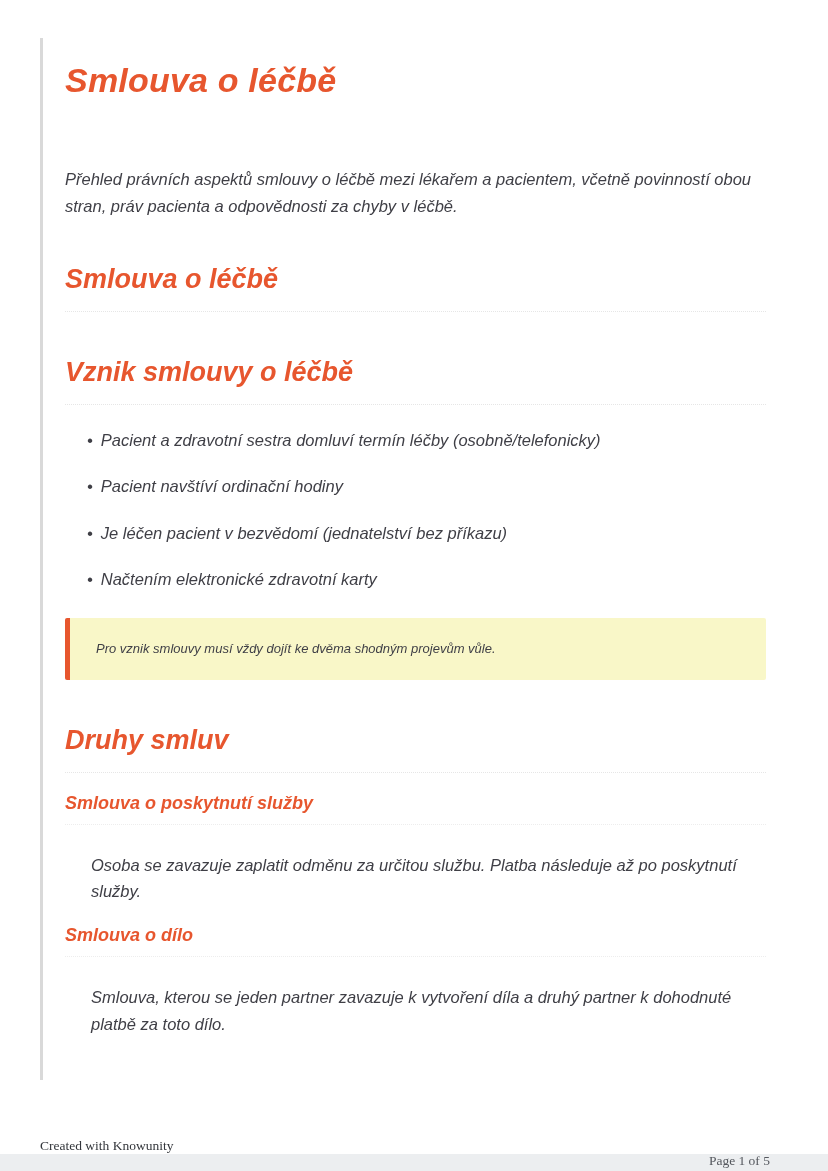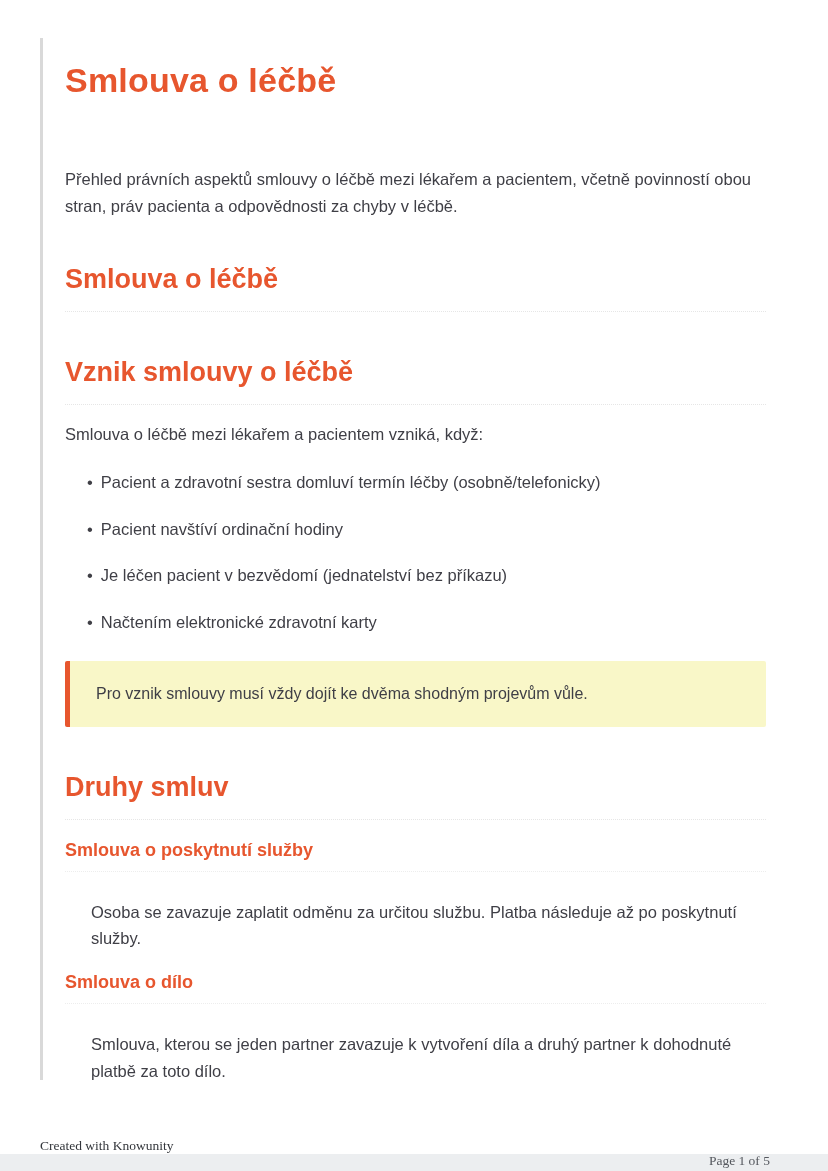--- a/index.html
+++ b/index.html
@@ -19,20 +19,21 @@
     top: 38px;
     width: 3px;
     height: 1042px;
     background: #d9d9d9;
   }
   .content {
     position: absolute;
     left: 65px;
     right: 62px;
     top: 0;
+    font-style: italic;
   }
   h1.doc-title {
     margin-top: 60px;
     font-size: 34px;
     line-height: 1.2;
     font-weight: bold;
     color: #e7562e;
     letter-spacing: 0.2px;
   }
   p.body-text {
@@ -63,21 +64,21 @@
     color: #3f3f46;
   }
   .bullet-marker { margin-right: 8px; }
   .callout {
     margin-top: 26px;
     background: #f9f7c8;
     border-left: 5px solid #e7562e;
     border-radius: 2px;
     padding: 21px 26px;
   }
-  .callout p { font-size: 16px; line-height: 1.5; color: #3f3f46; }
+  .callout p { font-size: 13px; line-height: 1.5; color: #3f3f46; }
   h3.sub-heading {
     margin-top: 20px;
     font-size: 18px;
     font-weight: bold;
     color: #e7562e;
     padding-bottom: 10px;
     border-bottom: 1px dotted #ededed;
   }
   p.indented {
     margin-top: 27px;
@@ -116,21 +117,20 @@
 
 <div class="content">
 
   <h1 class="doc-title">Smlouva o léčbě</h1>
 
   <p class="body-text intro">Přehled právních aspektů smlouvy o léčbě mezi lékařem a pacientem, včetně povinností obou stran, práv pacienta a odpovědnosti za chyby v léčbě.</p>
 
   <h2 class="section-heading">Smlouva o léčbě</h2>
 
   <h2 class="section-heading">Vznik smlouvy o léčbě</h2>
-  <p class="body-text after-heading">Smlouva o léčbě mezi lékařem a pacientem vzniká, když:</p>
 
   <ul class="bullet-list">
     <li><span class="bullet-marker">•</span><span>Pacient a zdravotní sestra domluví termín léčby (osobně/telefonicky)</span></li>
     <li><span class="bullet-marker">•</span><span>Pacient navštíví ordinační hodiny</span></li>
     <li><span class="bullet-marker">•</span><span>Je léčen pacient v bezvědomí (jednatelství bez příkazu)</span></li>
     <li><span class="bullet-marker">•</span><span>Načtením elektronické zdravotní karty</span></li>
   </ul>
 
   <div class="callout">
     <p>Pro vznik smlouvy musí vždy dojít ke dvěma shodným projevům vůle.</p>

